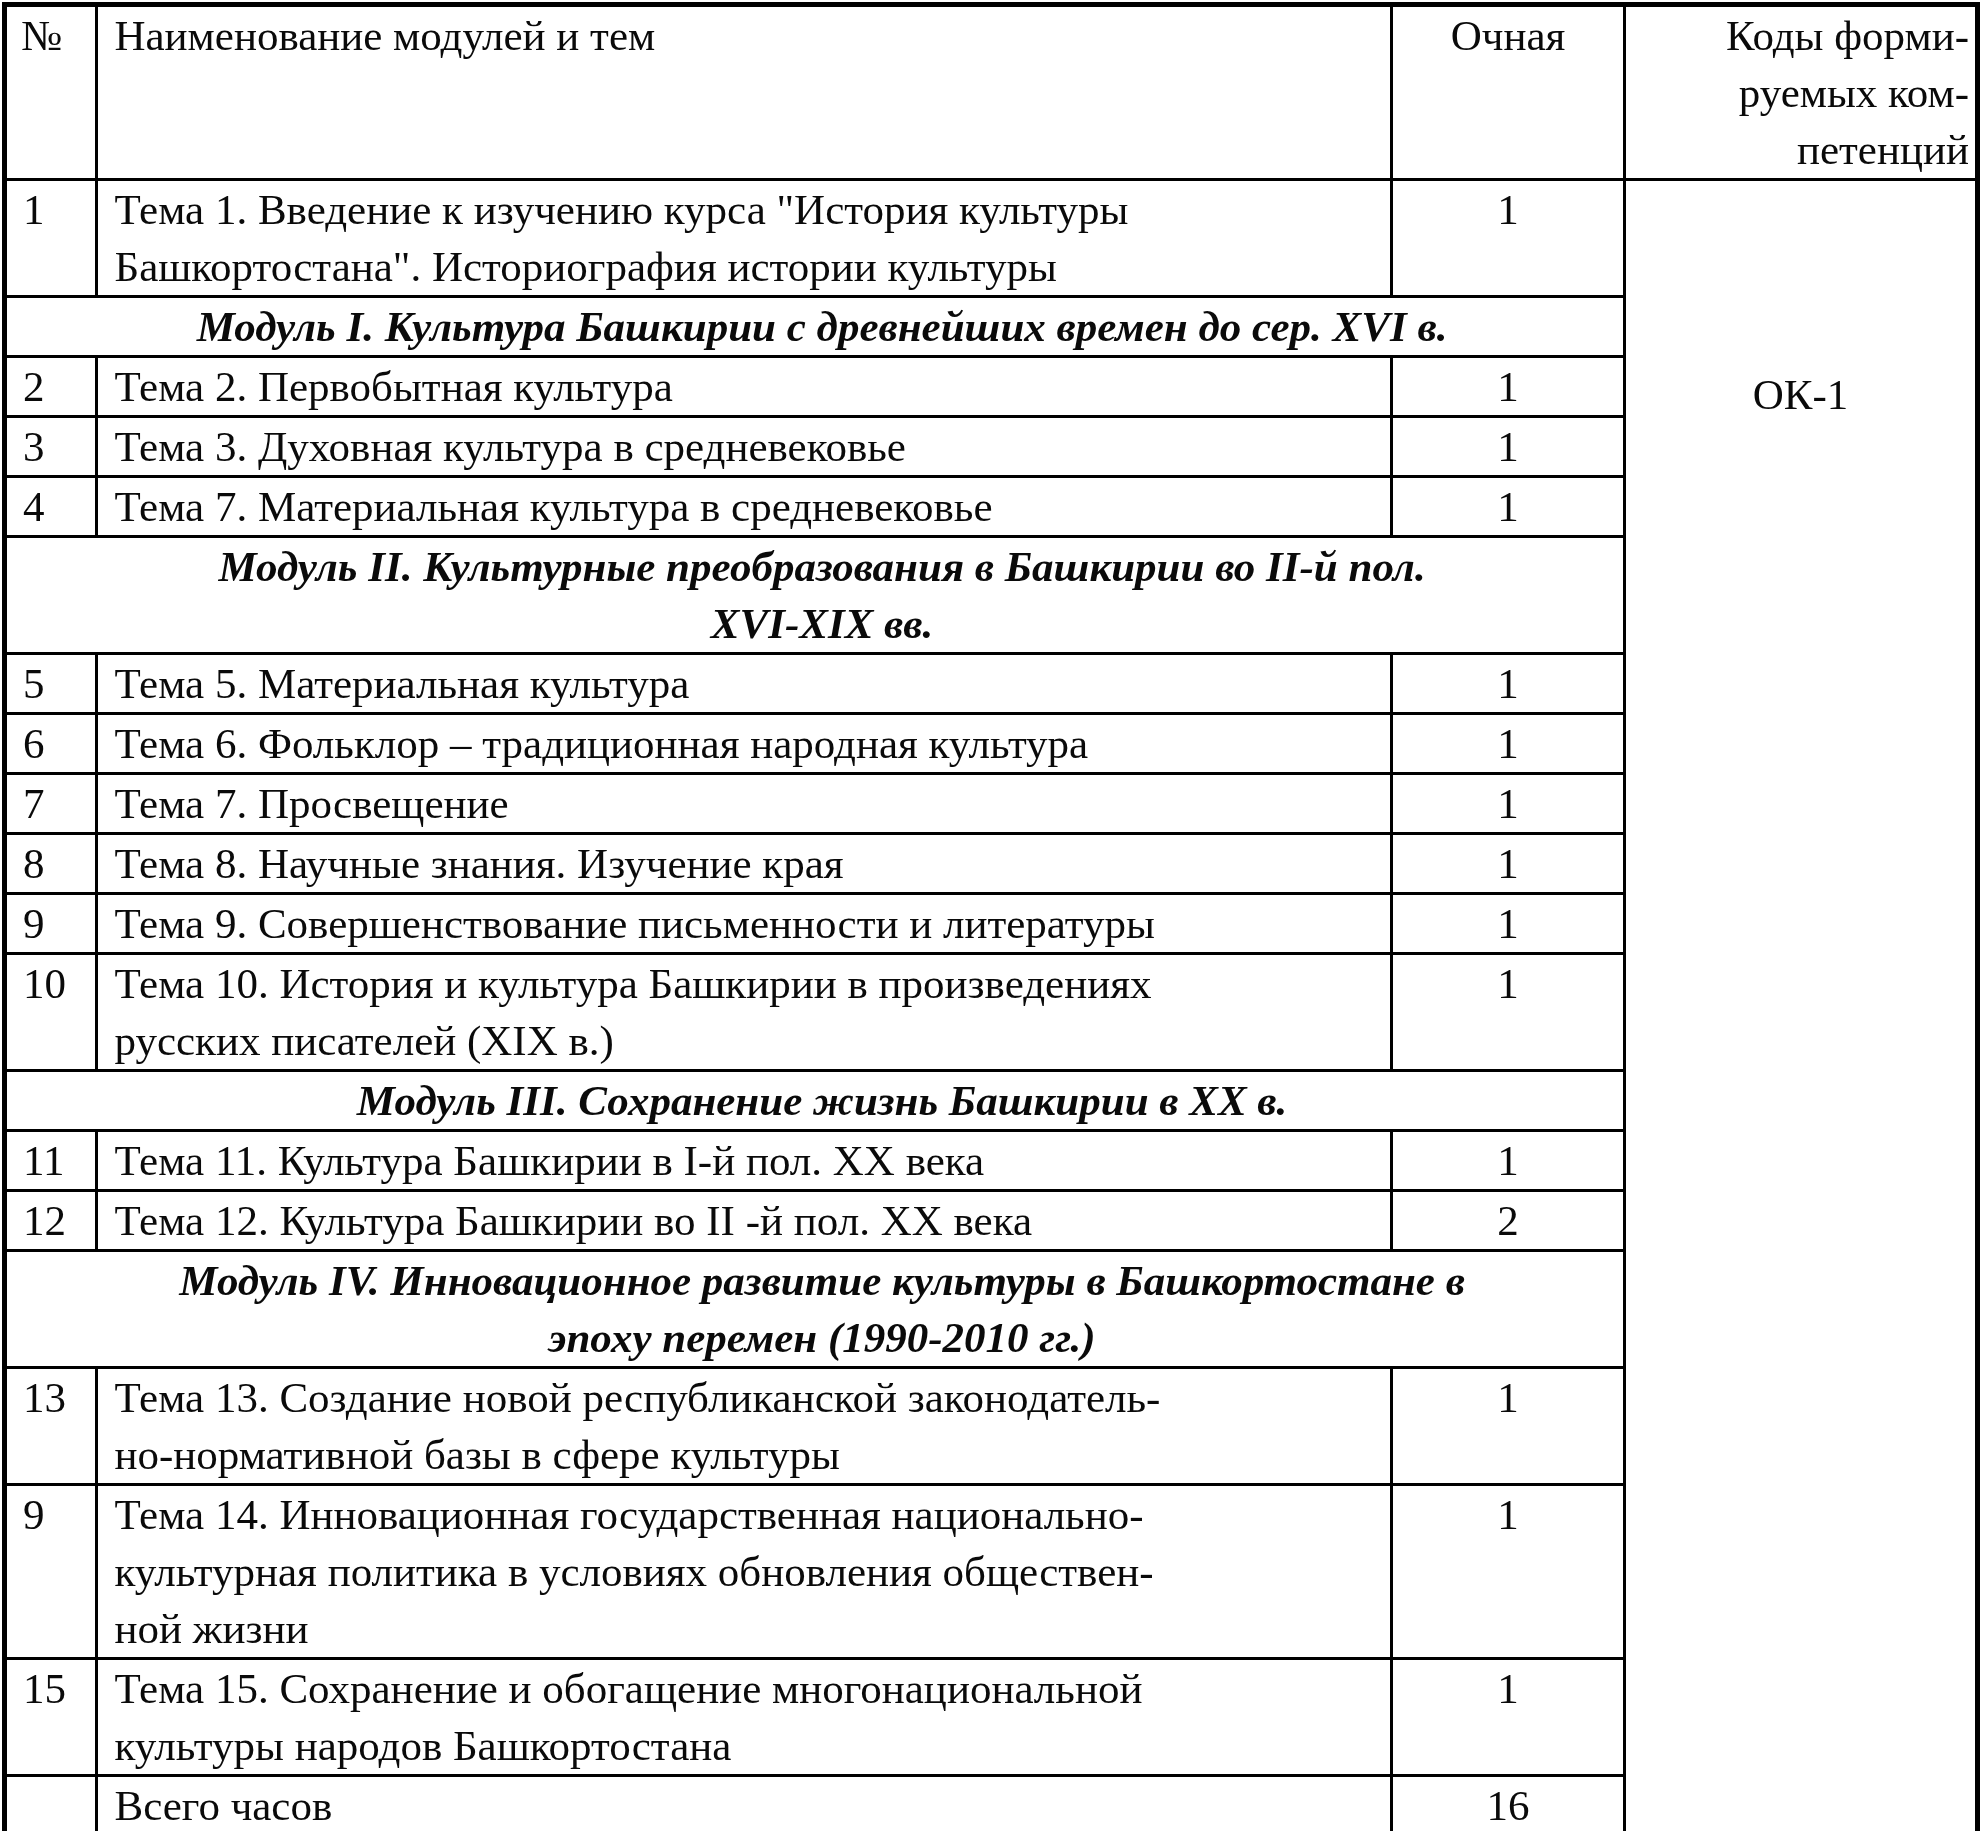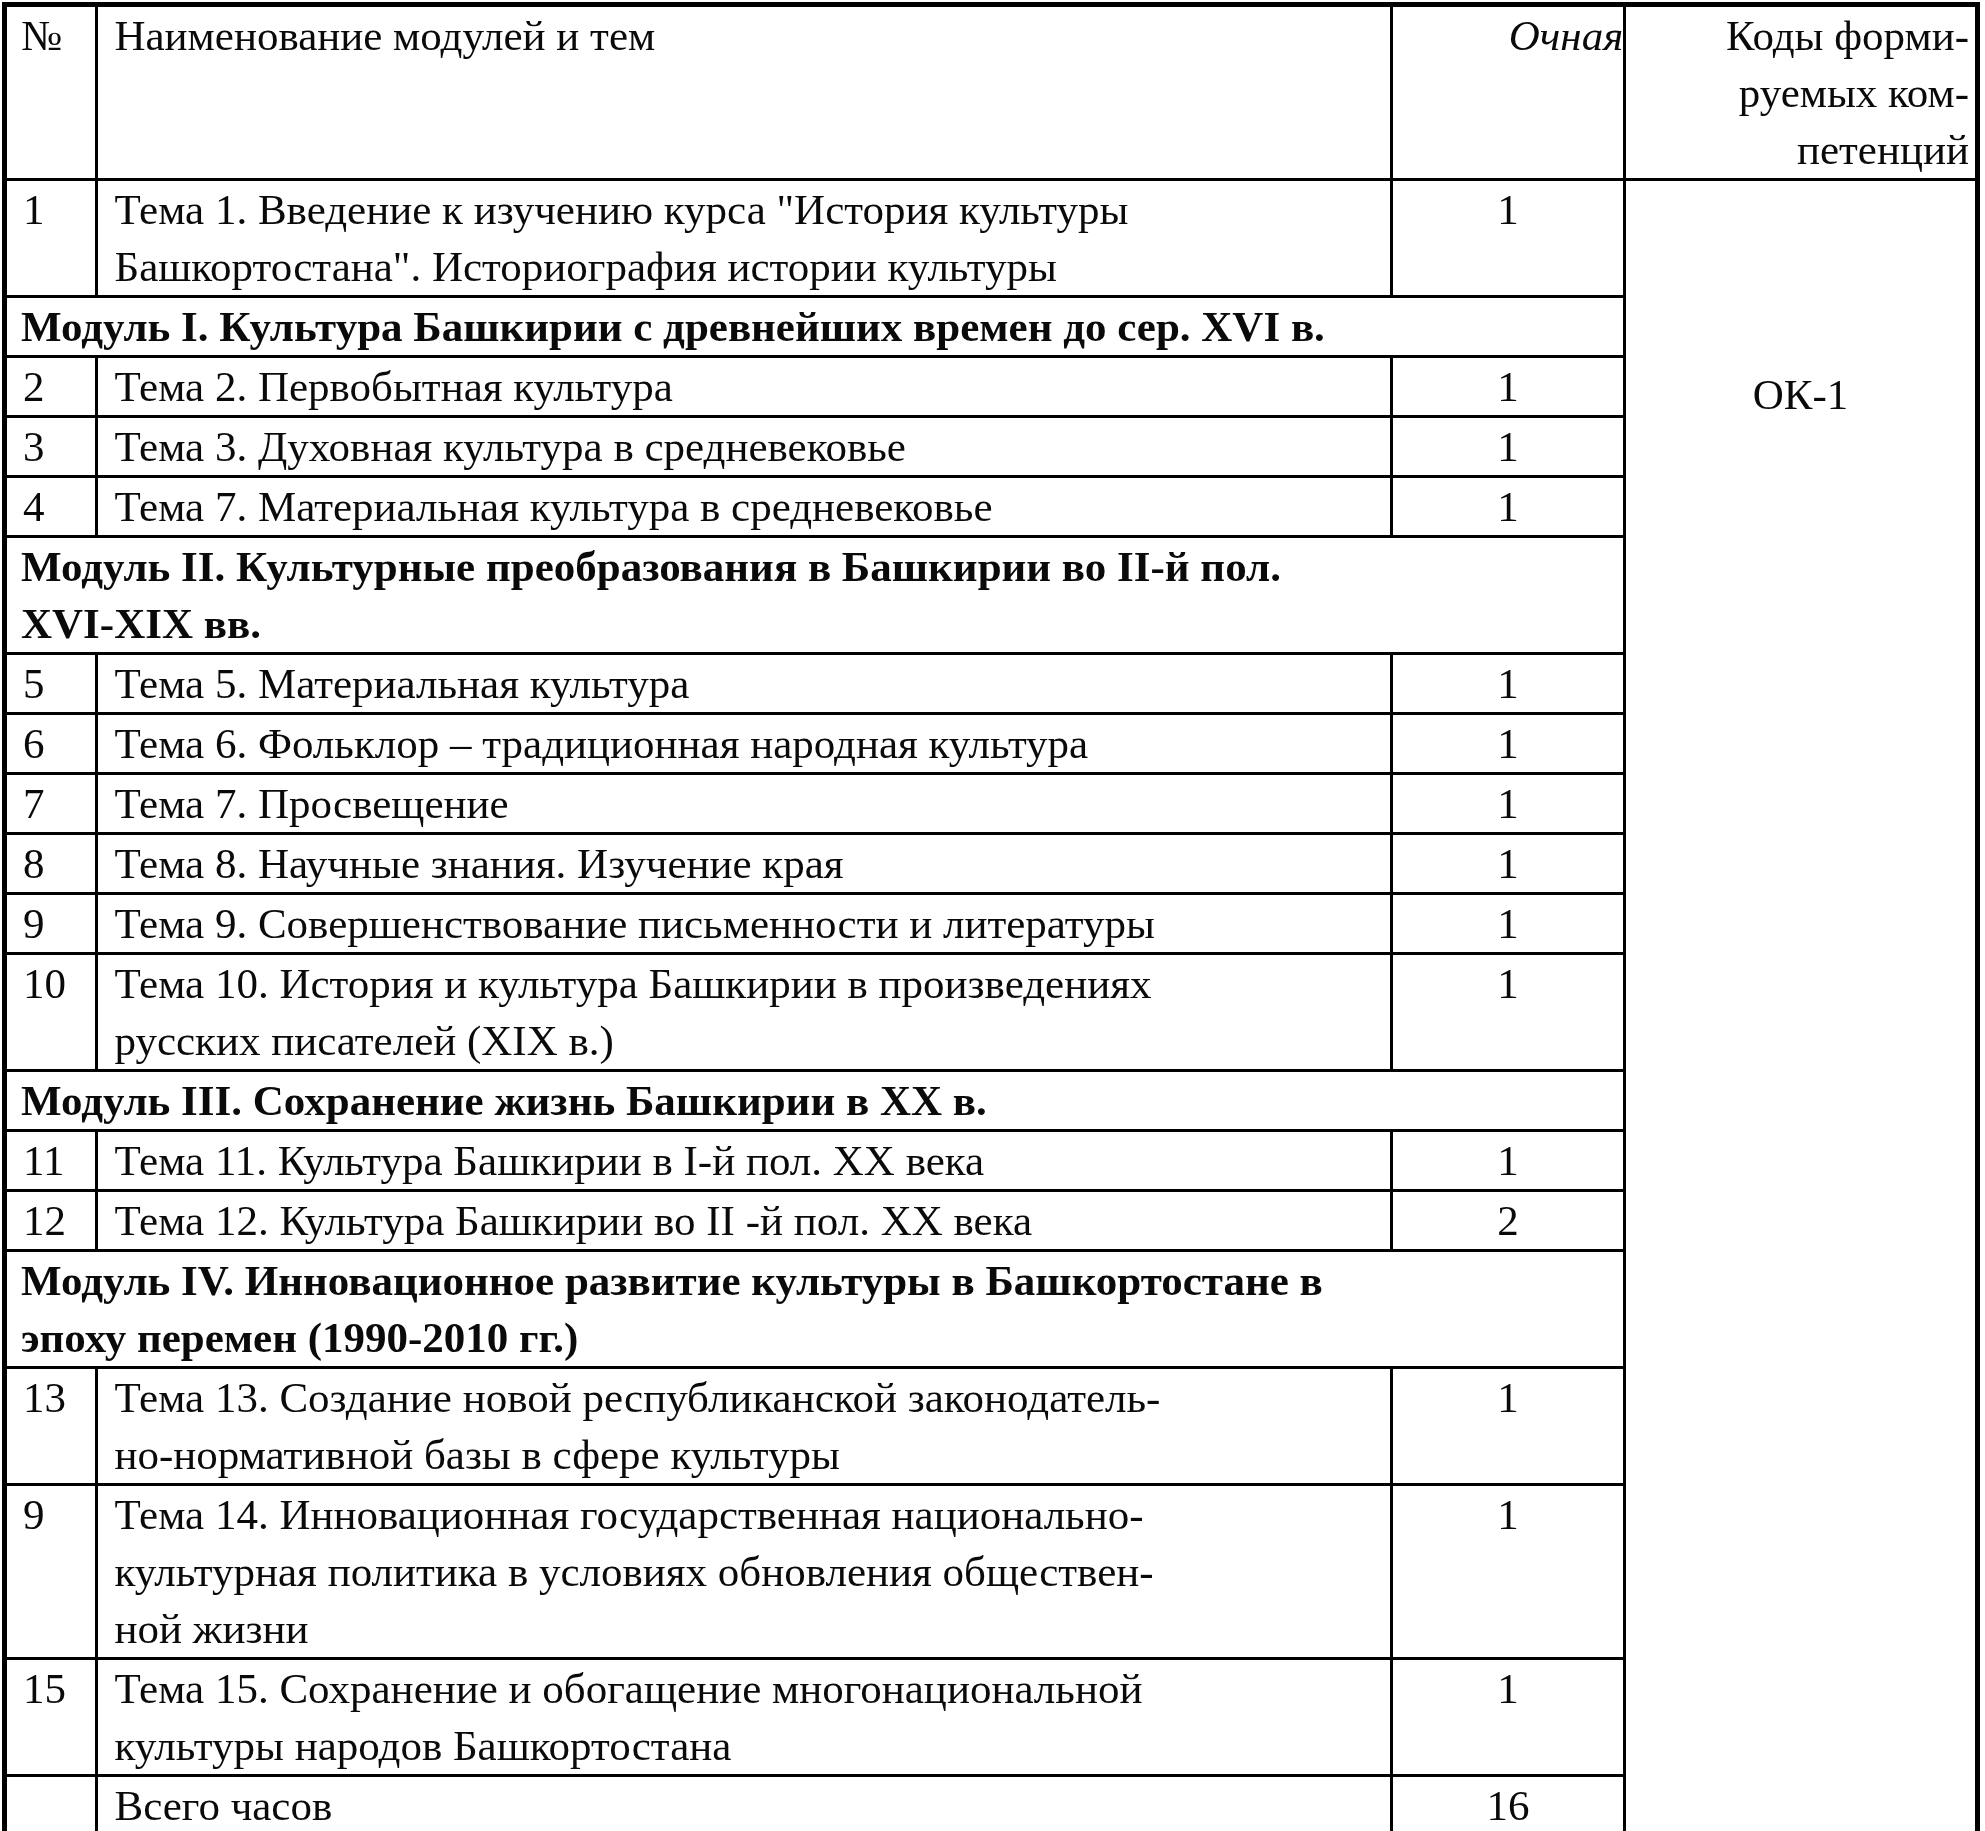--- a/index.html
+++ b/index.html
@@ -48,37 +48,37 @@
     padding-left: 16px;
     padding-right: 8px;
     white-space: pre-line;
     margin-top: 28px;
   }
   td.hours {
     text-align: center;
   }
   td.module-name {
     font-weight: bold;
-    text-align: left;
+    text-align: center;
     padding-left: 14px;
     padding-right: 0;
     white-space: pre-line;
+    font-style: italic;
   }
   td.head-num {
     text-align: left;
     padding-left: 14px;
   }
   td.head-name {
     text-align: left;
     padding-left: 16px;
     margin-top: 19px;
   }
   td.head-mode {
-    text-align: right;
-    font-style: italic;
+    text-align: center;
   }
   td.head-codes {
     text-align: right;
     white-space: pre-line;
     padding-left: 6px;
     padding-right: 6px;
   }
   td.codes-merged {
     text-align: center;
     vertical-align: top;

